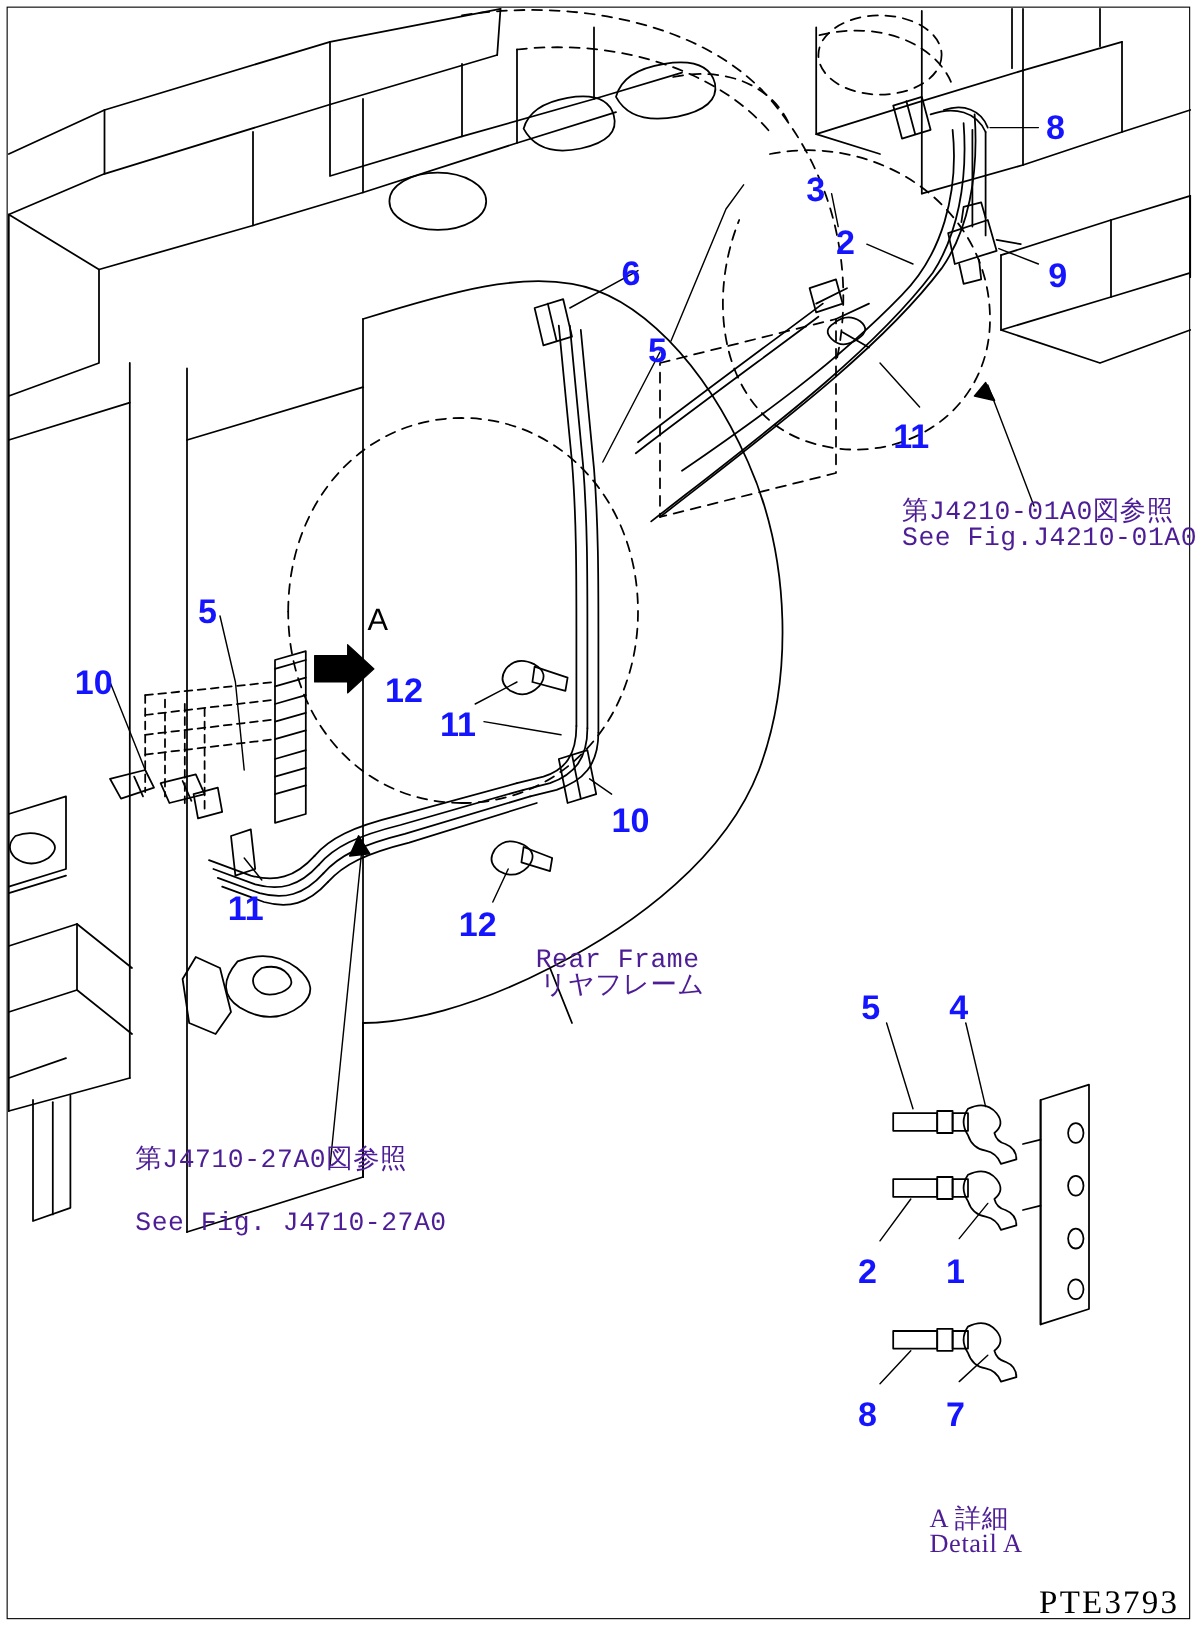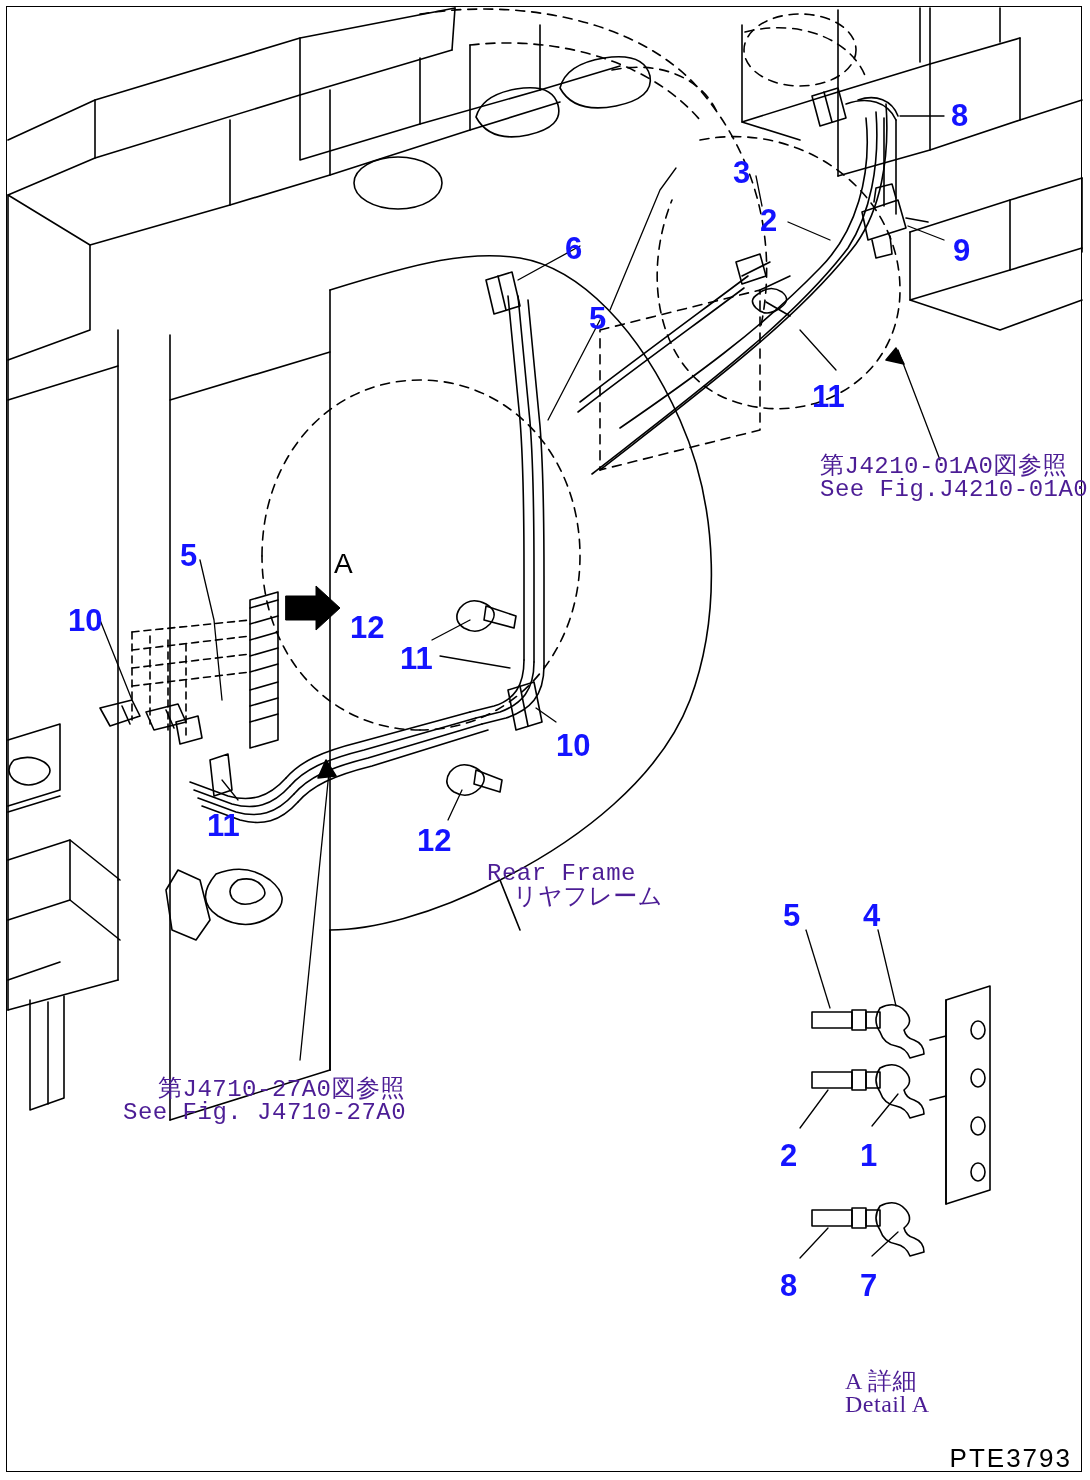--- a/index.html
+++ b/index.html
@@ -47,22 +47,22 @@
     line-height: 23px;
     font-family: "Liberation Mono", monospace;
     white-space: pre;
     letter-spacing: 0.5px;
   }
   .drawing-no {
     position: absolute;
     right: 18px;
     bottom: 6px;
     color: #000000;
-    font-size: 26px;
-    font-family: Liberation Sans, sans-serif;
+    font-size: 30px;
+    font-family: Liberation Serif, serif;
     letter-spacing: 2px;
   }
   .detail-a-letter {
     position: absolute;
     color: #000000;
     font-size: 28px;
     font-family: "Liberation Sans", sans-serif;
   }
 </style>
 </head>
@@ -313,24 +313,24 @@
   <div class="callout" style="left:780px; top:1140px;">2</div>
   <div class="callout" style="left:860px; top:1140px;">1</div>
   <div class="callout" style="left:780px; top:1270px;">8</div>
   <div class="callout" style="left:860px; top:1270px;">7</div>
 
   <div class="detail-a-letter" style="left:334px; top:548px;">A</div>
 
   <div class="note" style="left:820px; top:455px;">第J4210-01A0図参照</div>
   <div class="note" style="left:820px; top:478px;">See Fig.J4210-01A0</div>
 
-  <div class="note" style="left:123px; top:1078px;margin-left:35px;">第J4710-27A0図参照</div>
+  <div class="note" style="left:123px; top:1044px;">第J4710-27A0図参照</div>
   <div class="note" style="left:123px; top:1101px;text-align:center;">See Fig. J4710-27A0</div>
 
-  <div class="note" style="left:513px; top:886px;">リヤフレーム</div>
+  <div class="note" style="left:491px; top:886px;">リヤフレーム</div>
   <div class="note" style="left:487px; top:862px;">Rear Frame</div>
 
   <div class="note" style="left:845px; top:1370px;font-family:Liberation Serif, serif;">A 詳細</div>
   <div class="note" style="left:845px; top:1393px;font-family:Liberation Serif, serif;">Detail A</div>
 
   <div class="drawing-no">PTE3793</div>
 
 </div>
 
 </body></html>

